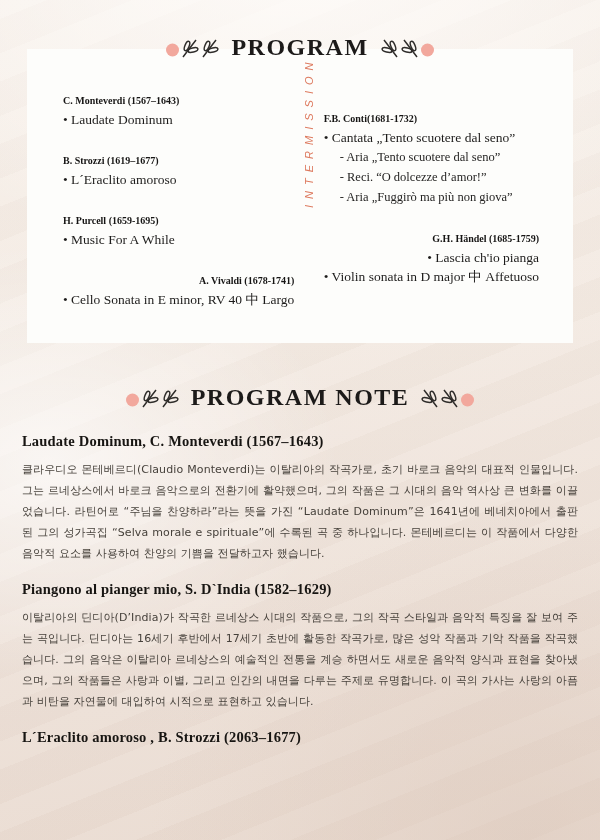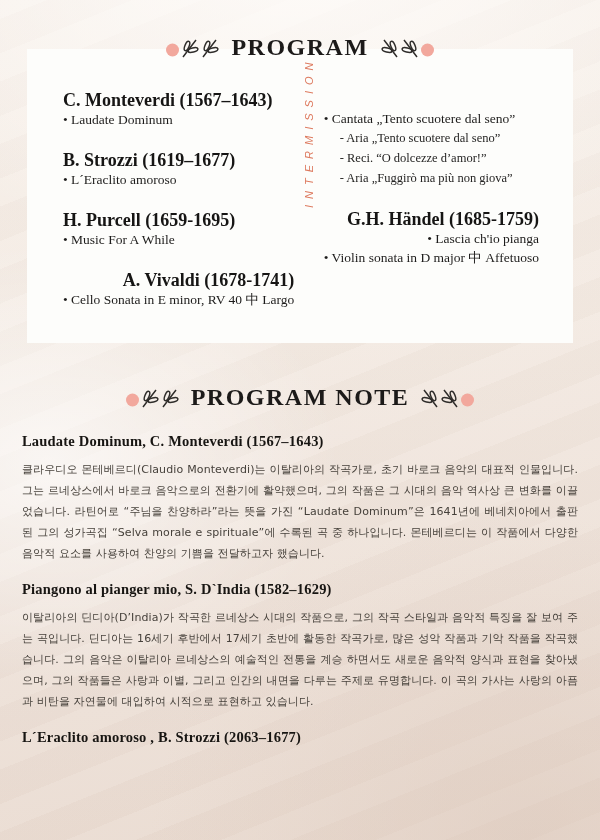--- a/index.html
+++ b/index.html
@@ -38,21 +38,21 @@
     display:flex;
     position:relative; z-index:1;
   }
   .col-left  { width:238px; }
   .col-mid   { width:44px; display:flex; align-items:center; justify-content:center; }
   .col-right { flex:1; padding-top:18px; }
 
   .group { margin-bottom:22px; }
   .group:last-child { margin-bottom:0;text-align:right; }
   .composer {
-    font-weight:700; font-size:18px; line-height:19px; color:#161514;
+    font-weight:700; font-size:10px; line-height:19px; color:#161514;
     white-space:nowrap;
   }
   .piece { font-size:13.5px; line-height:19px; color:#1d1c1b; white-space:nowrap; }
   .subpiece {
     font-size:12.5px; line-height:20px; color:#252423;
     padding-left:16px; white-space:nowrap;
   }
 
   .intermission {
     transform:rotate(-90deg);
@@ -139,20 +139,21 @@
         <div class="piece">• Cello Sonata in E minor, RV 40 中 Largo</div>
       </div>
     </div>
 
     <div class="col-mid">
       <div class="intermission">INTERMISSION</div>
     </div>
 
     <div class="col-right">
       <div class="group">
+        <div class="composer">F.B. Conti(1681-1732)</div>
         <div class="piece">• Cantata „Tento scuotere dal seno”</div>
         <div class="subpiece">- Aria „Tento scuotere dal seno”</div>
         <div class="subpiece">- Reci. “O dolcezze d’amor!”</div>
         <div class="subpiece">- Aria „Fuggirò ma più non giova”</div>
       </div>
       <div class="group">
         <div class="composer">G.H. Händel (1685-1759)</div>
         <div class="piece">• Lascia ch'io pianga</div>
         <div class="piece">• Violin sonata in D major 中 Affetuoso</div>
       </div>

